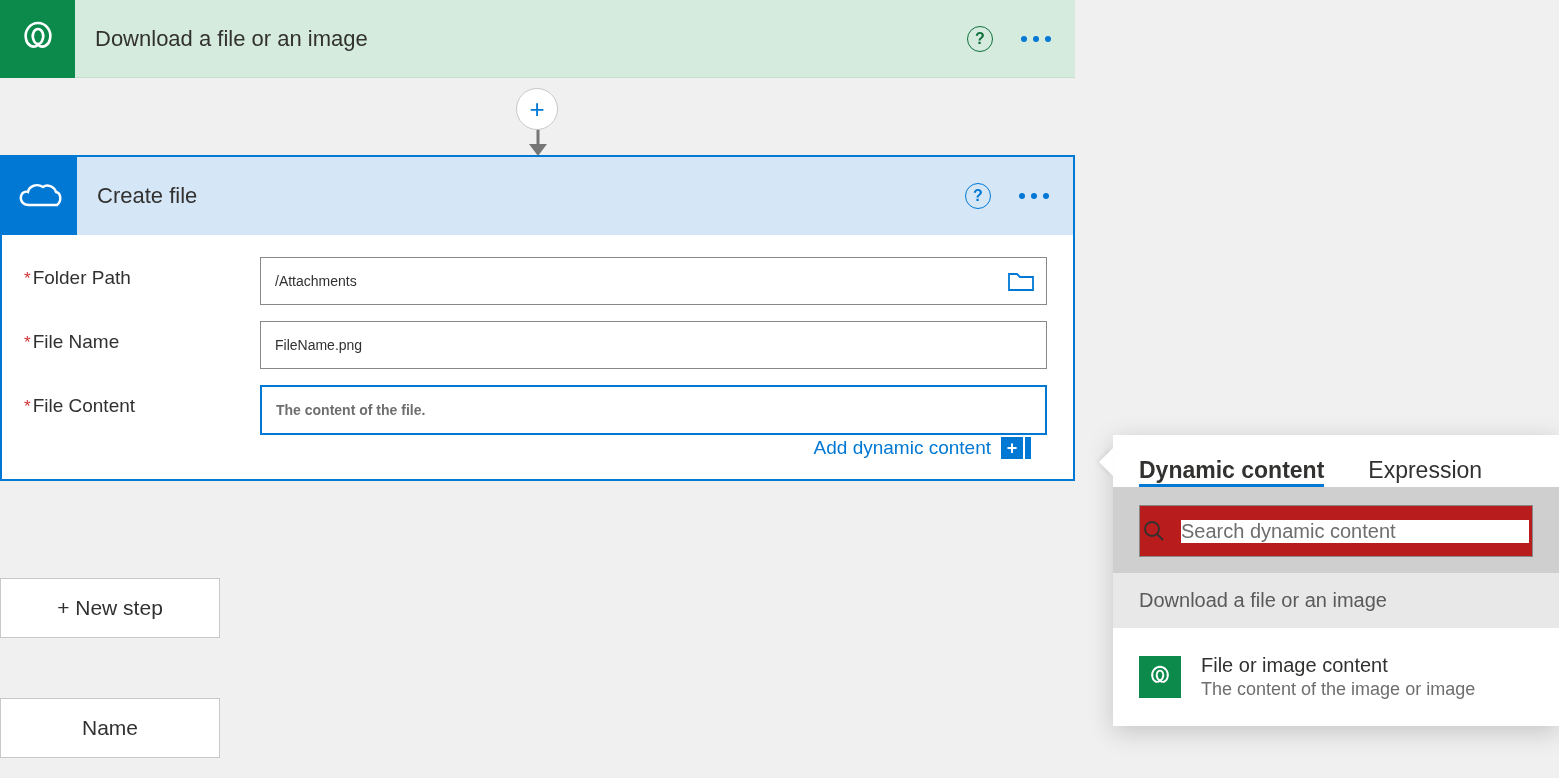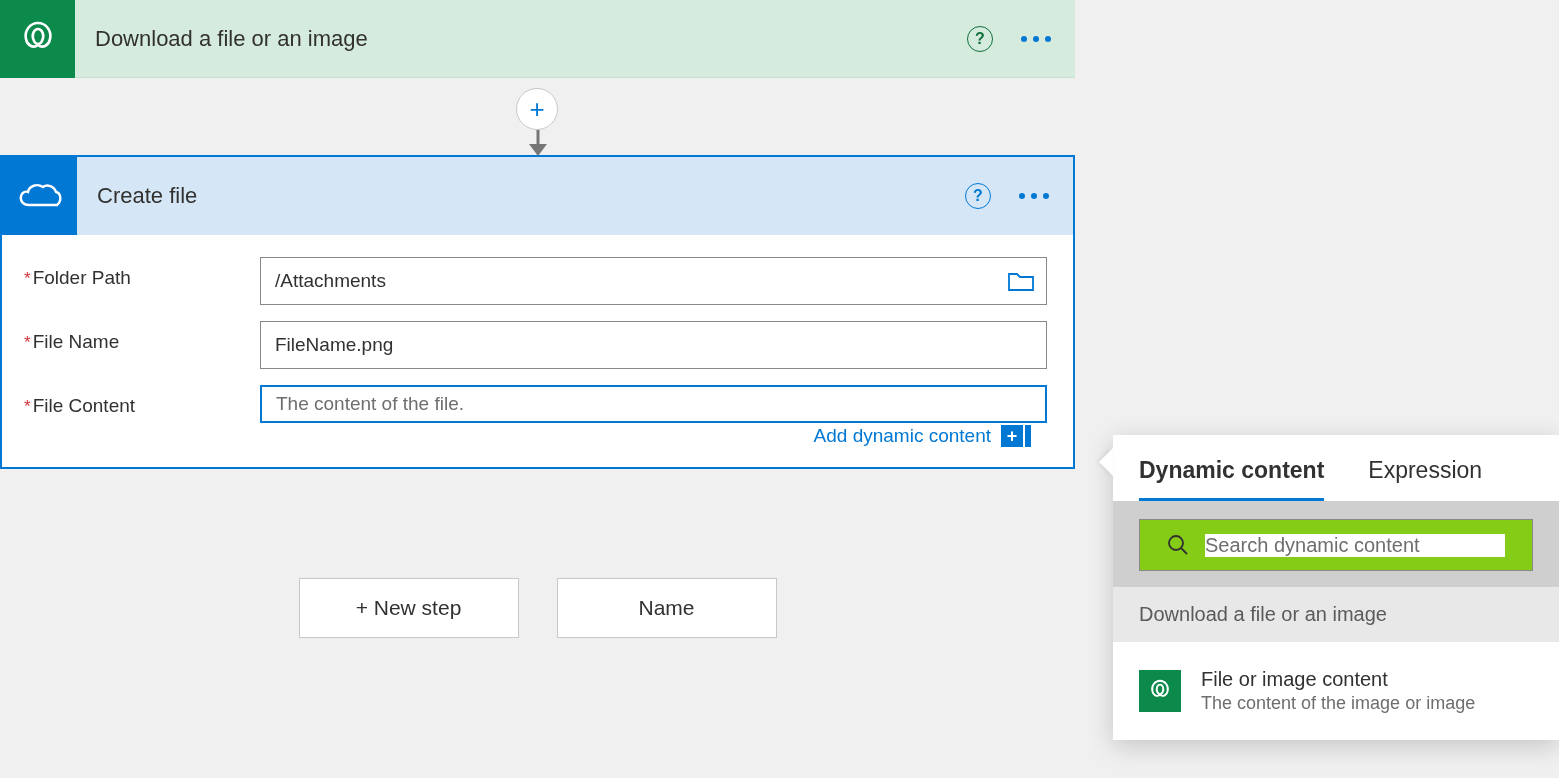--- a/index.html
+++ b/index.html
@@ -122,29 +122,30 @@
   }
   .form-input-wrap {
     flex: 1;
     position: relative;
   }
   .form-input {
     width: 100%;
     height: 48px;
     border: 1px solid #8a8886;
     padding: 16px 14px;
-    font-size: 19px;
+    font-size: 14px;
     color: #323130;
     font-family: inherit;
     outline: none;
   }
   .form-input::placeholder { color: #6e6e6e; }
   .form-input.focused {
     border: 2px solid #0078d4;
-    height: 38px;
+    height: 50px;
+    font-weight: bold;
   }
   .folder-icon-btn {
     position: absolute;
     right: 1px; top: 1px;
     width: 50px; height: 46px;
     display: flex; align-items: center; justify-content: center;
     background: #fff;
     border-left: none;
   }
 
@@ -176,21 +177,22 @@
     background: #0078d4;
   }
 
   
   .bottom-btns {
     position: absolute;
     top: 578px; left: 0;
     width: 1075px;
     display: flex;
     justify-content: center;
-    gap: 38px;
+    gap: 60px;
+    flex-direction: column;
   }
   .btn {
     width: 220px; height: 60px;
     background: #fff;
     border: 1px solid #c8c8c8;
     font-size: 21px;
     color: #323130;
     display: flex; align-items: center; justify-content: center;
     cursor: pointer;
   }
@@ -215,38 +217,38 @@
     z-index: 5;
   }
   .dyn-tabs {
     display: flex;
     padding: 22px 26px 0 26px;
     gap: 44px;
   }
   .dyn-tab {
     font-size: 23px;
     color: #323130;
-    padding-bottom: 14px;
+    padding-bottom: 0;
     cursor: pointer;
   }
   .dyn-tab.active {
     font-weight: 600;
     border-bottom: 3px solid #0078d4;
   }
   .dyn-search-wrap {
     padding: 18px 26px 16px 26px;
     background: #cfcfcf;
     margin-top: 0;
   }
   .dyn-search {
     display: flex; align-items: center;
-    background: #84cc16;
+    background: #b91c1c;
     border: 1px solid #8a8886;
     height: 52px;
-    padding: 0 27px;
+    padding: 0 3px;
     gap: 16px;
   }
   .dyn-search input {
     border: none; outline: none;
     font-size: 20px;
     flex: 1;
     color: #323130;
     font-family: inherit;
   }
   .dyn-search input::placeholder { color: #6e6e6e; }

